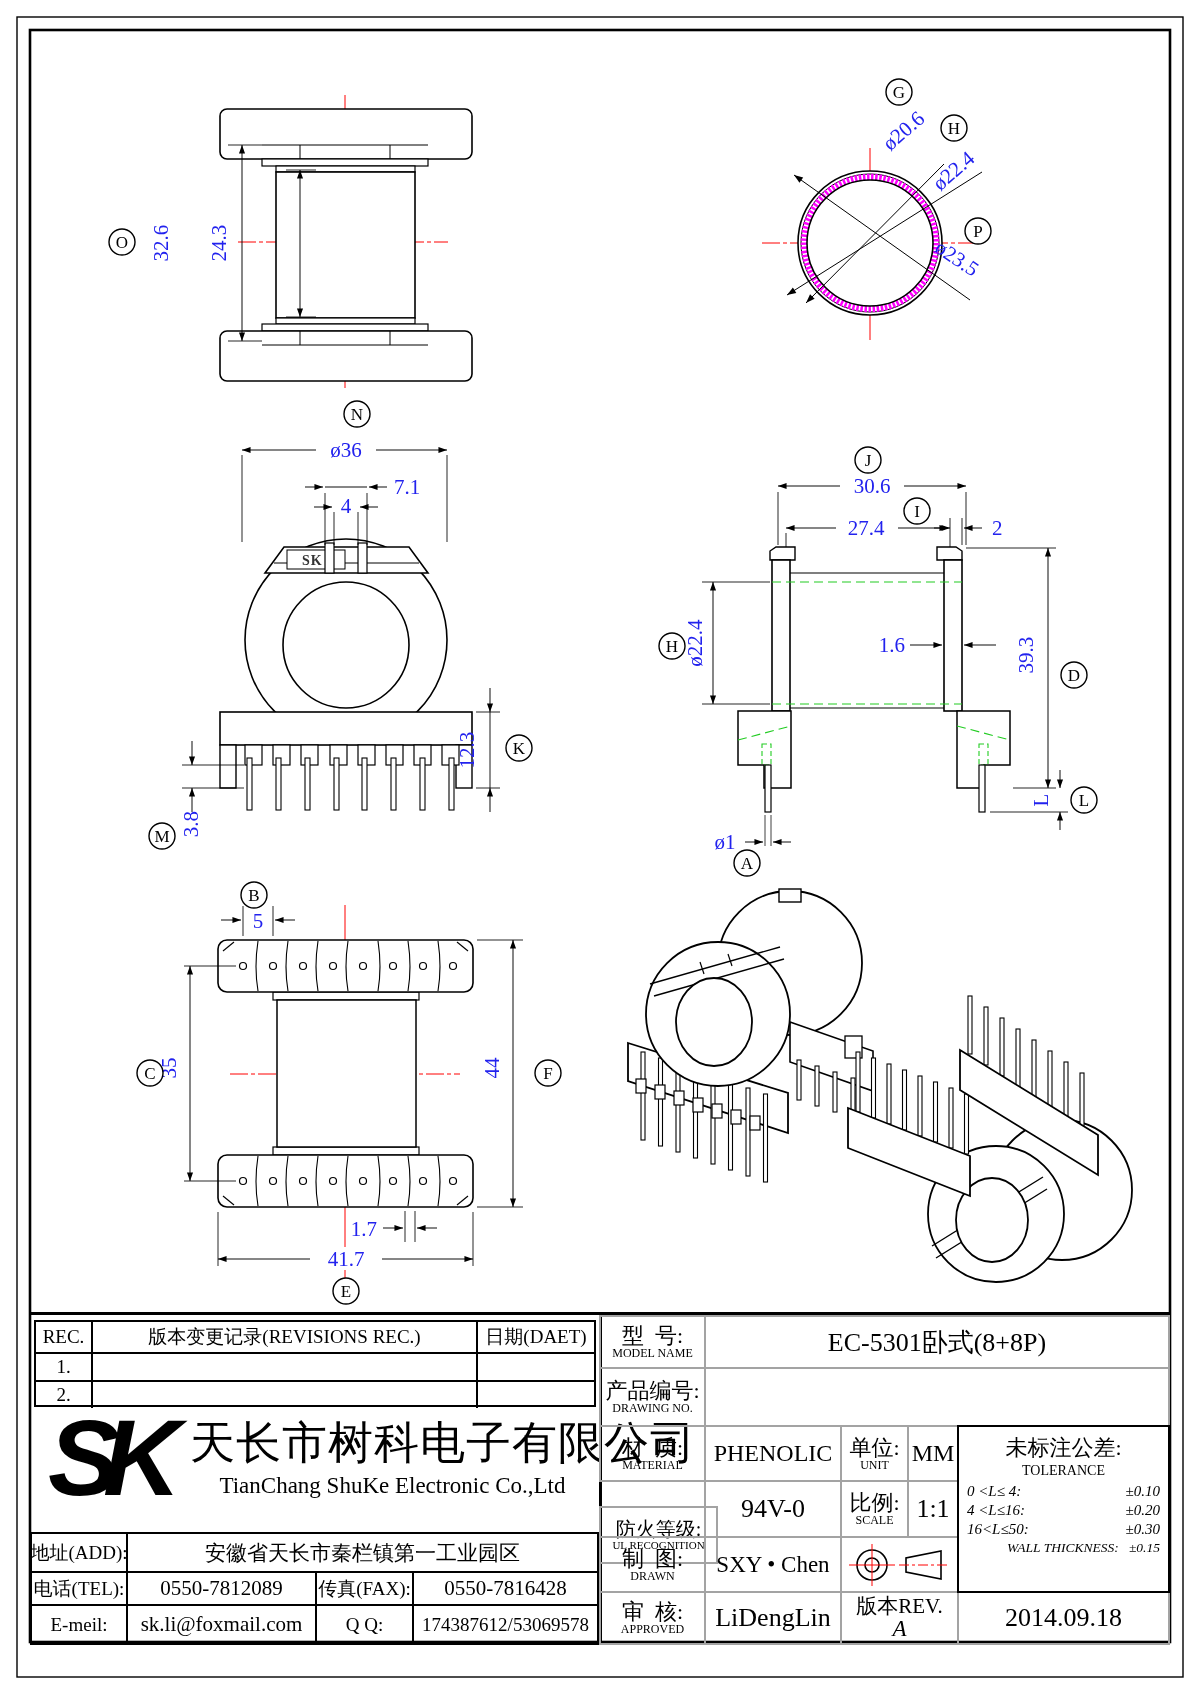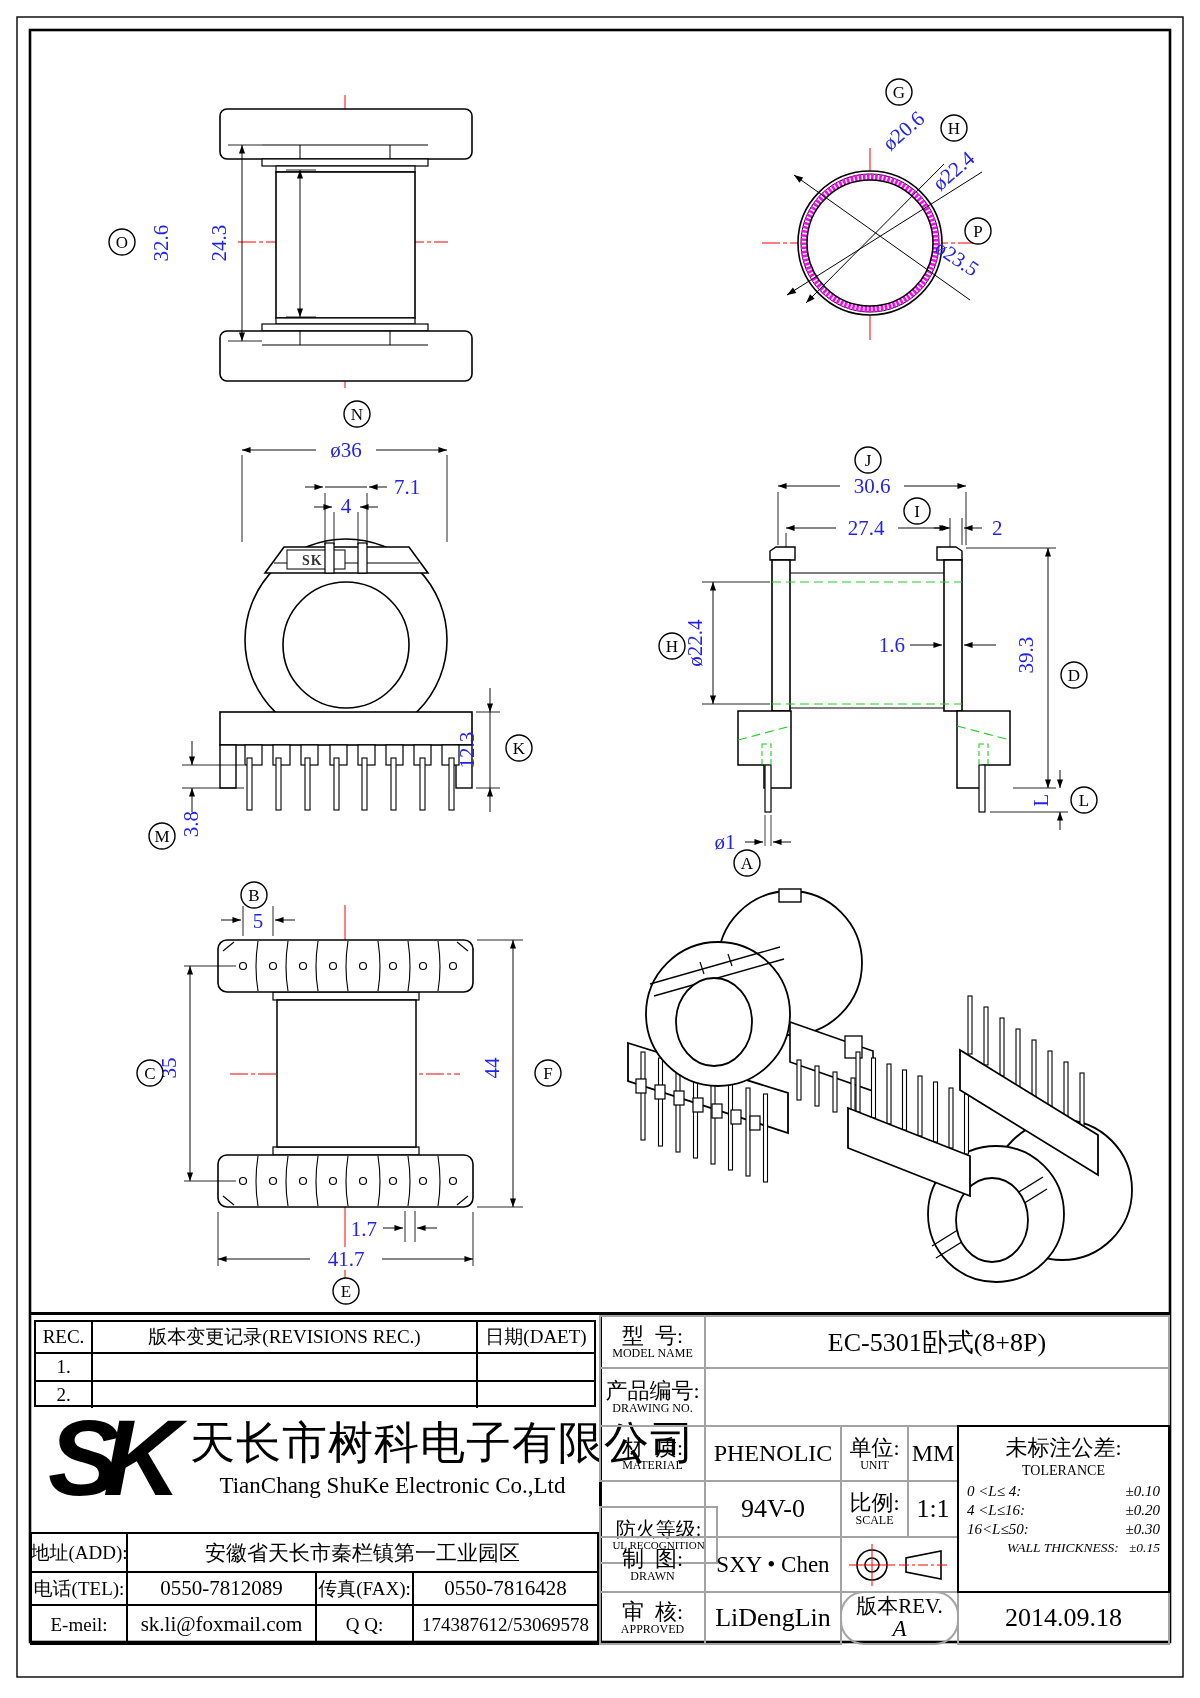--- a/index.html
+++ b/index.html
@@ -524,21 +524,21 @@
       <polygon points="62,19 62,33 97,40 97,12" fill="none" stroke="#000" stroke-width="1.6"></polygon>
       <line x1="55" y1="26" x2="104" y2="26" stroke="#f00" stroke-width="1" stroke-dasharray="10 3 3 3"></line>
     </svg>
   </div>
 
   <div class="abs cell lblcell" style="left:569px;top:276px;width:107px;height:54px;">
     <span class="cnl">审  核:</span>
     <span class="enl">APPROVED</span>
   </div>
   <div class="abs cell vbig" style="left:674px;top:276px;width:138px;height:54px;">LiDengLin</div>
-  <div class="abs cell lblcell" style="left:810px;top:276px;width:119px;height:54px;border-radius:24px;">
+  <div class="abs cell lblcell" style="left:810px;top:276px;width:119px;height:54px;">
     <span style="font-size:21px;">版本REV.</span>
     <span style="font-size:23px;font-style:italic;">A</span>
   </div>
   <div class="abs cell vbig" style="left:927px;top:276px;width:213px;height:54px;">2014.09.18</div>
 
   <div class="abs" style="left:927px;top:110px;width:213px;height:168px;border:2px solid #000;padding-top:6px;">
     <div style="text-align:center;font-size:22px;">未标注公差:</div>
     <div style="text-align:center;font-size:14px;margin-bottom:3px;">TOLERANCE</div>
     <div class="tolrow"><span>0 &lt;L≤ 4:</span><span>±0.10</span></div>
     <div class="tolrow"><span>4 &lt;L≤16:</span><span>±0.20</span></div>

